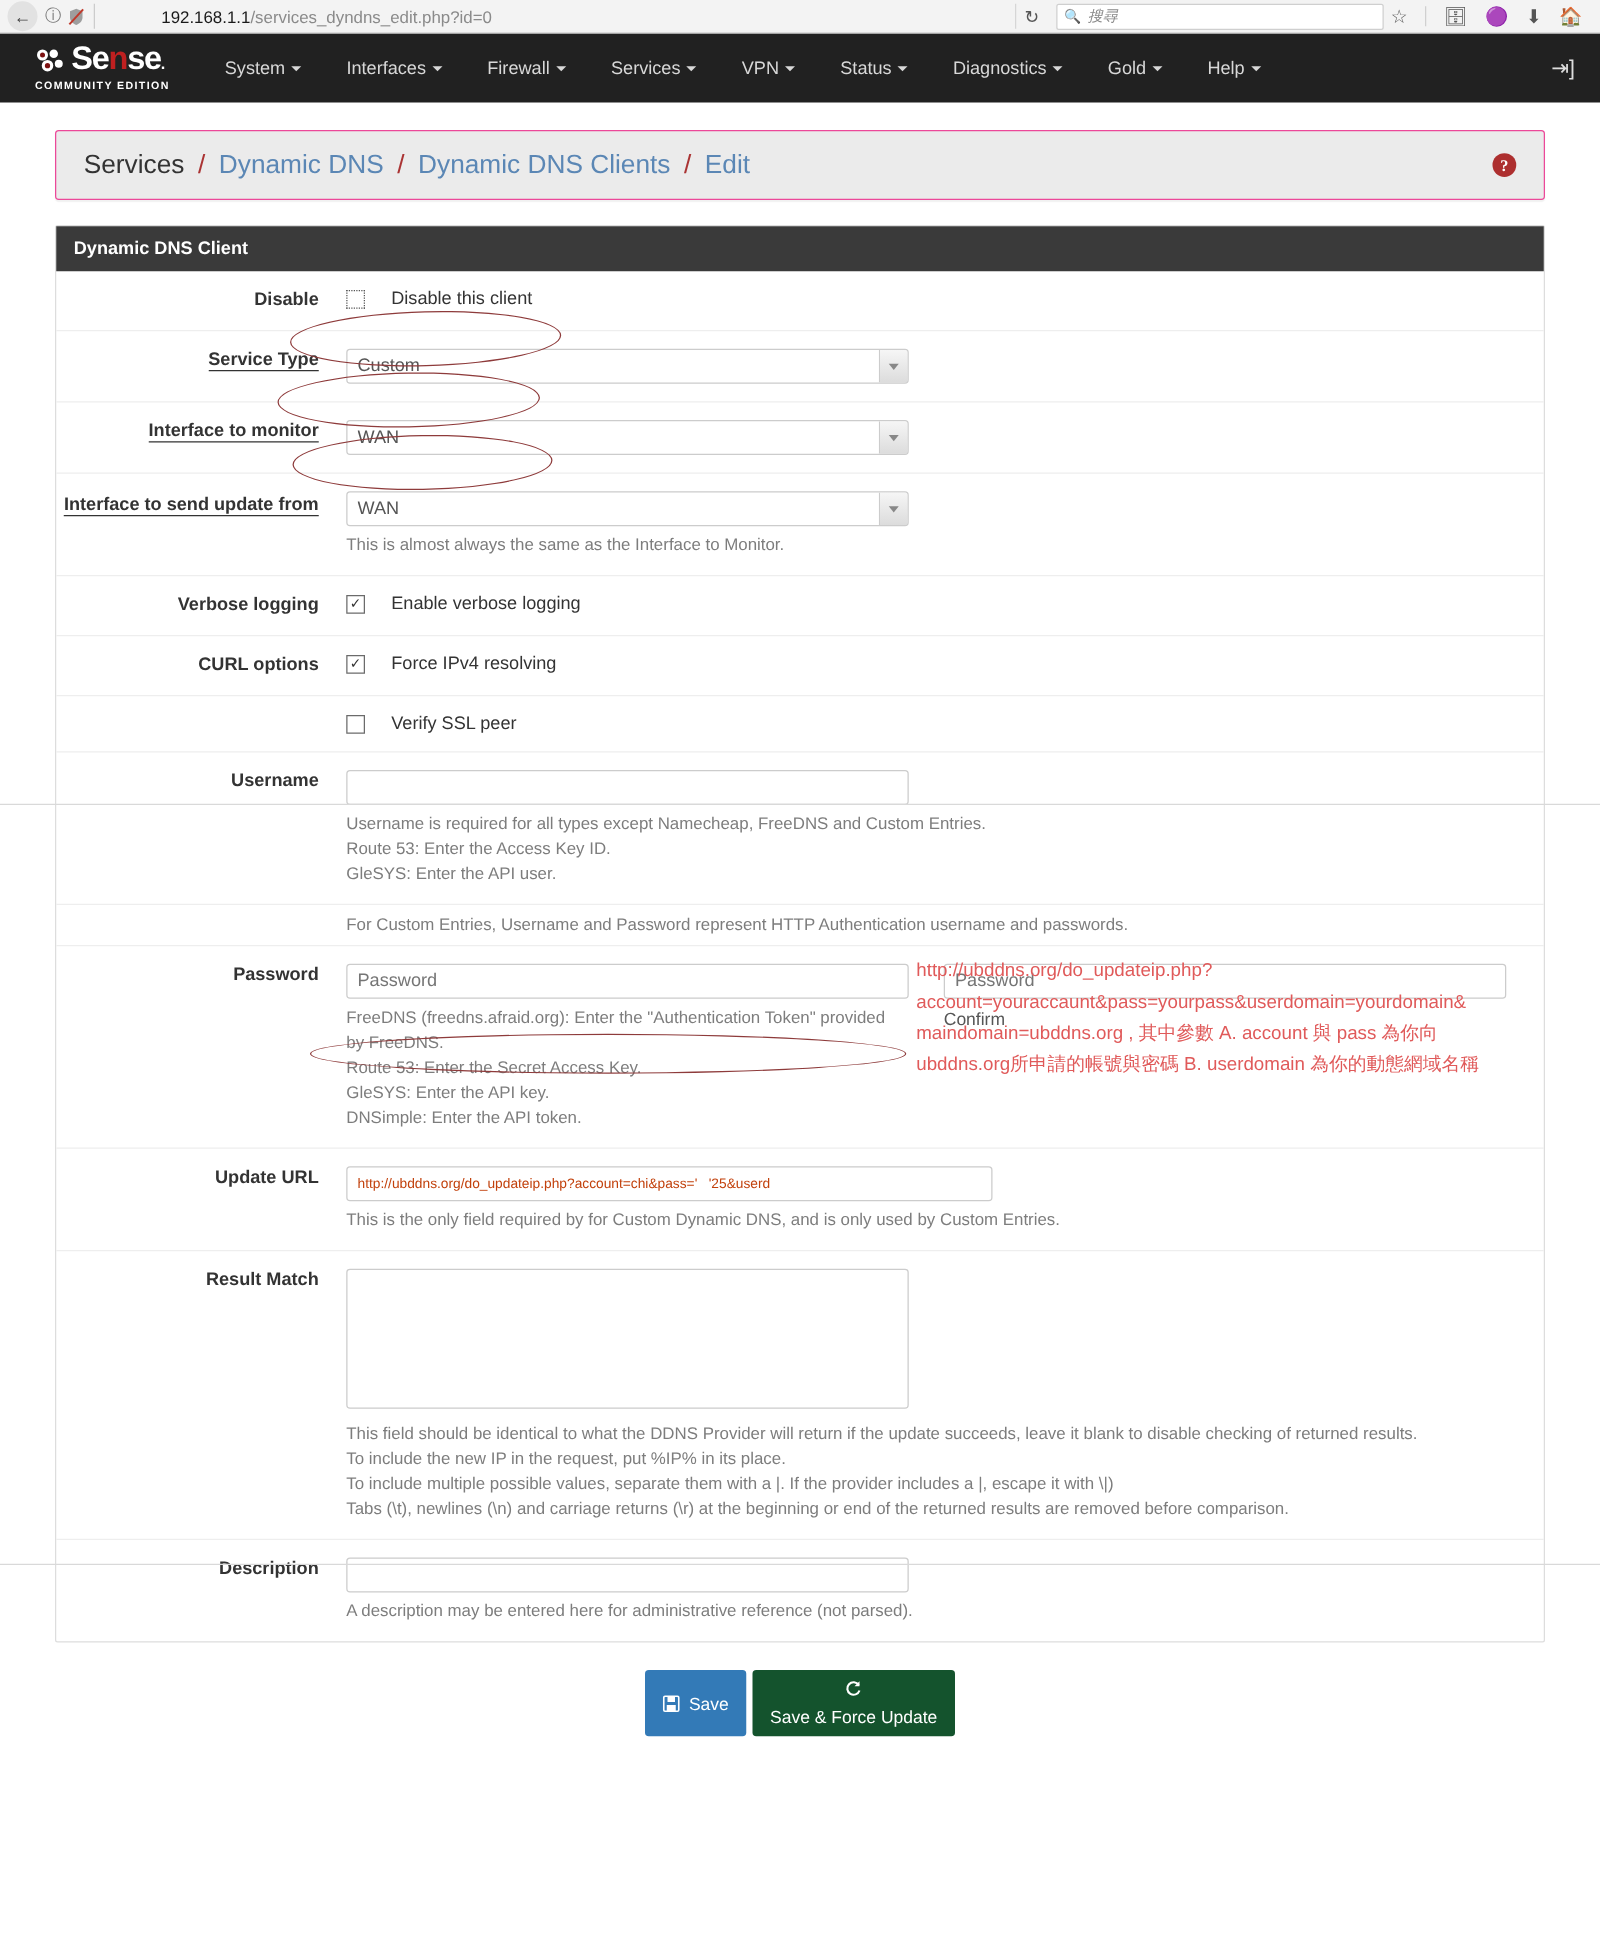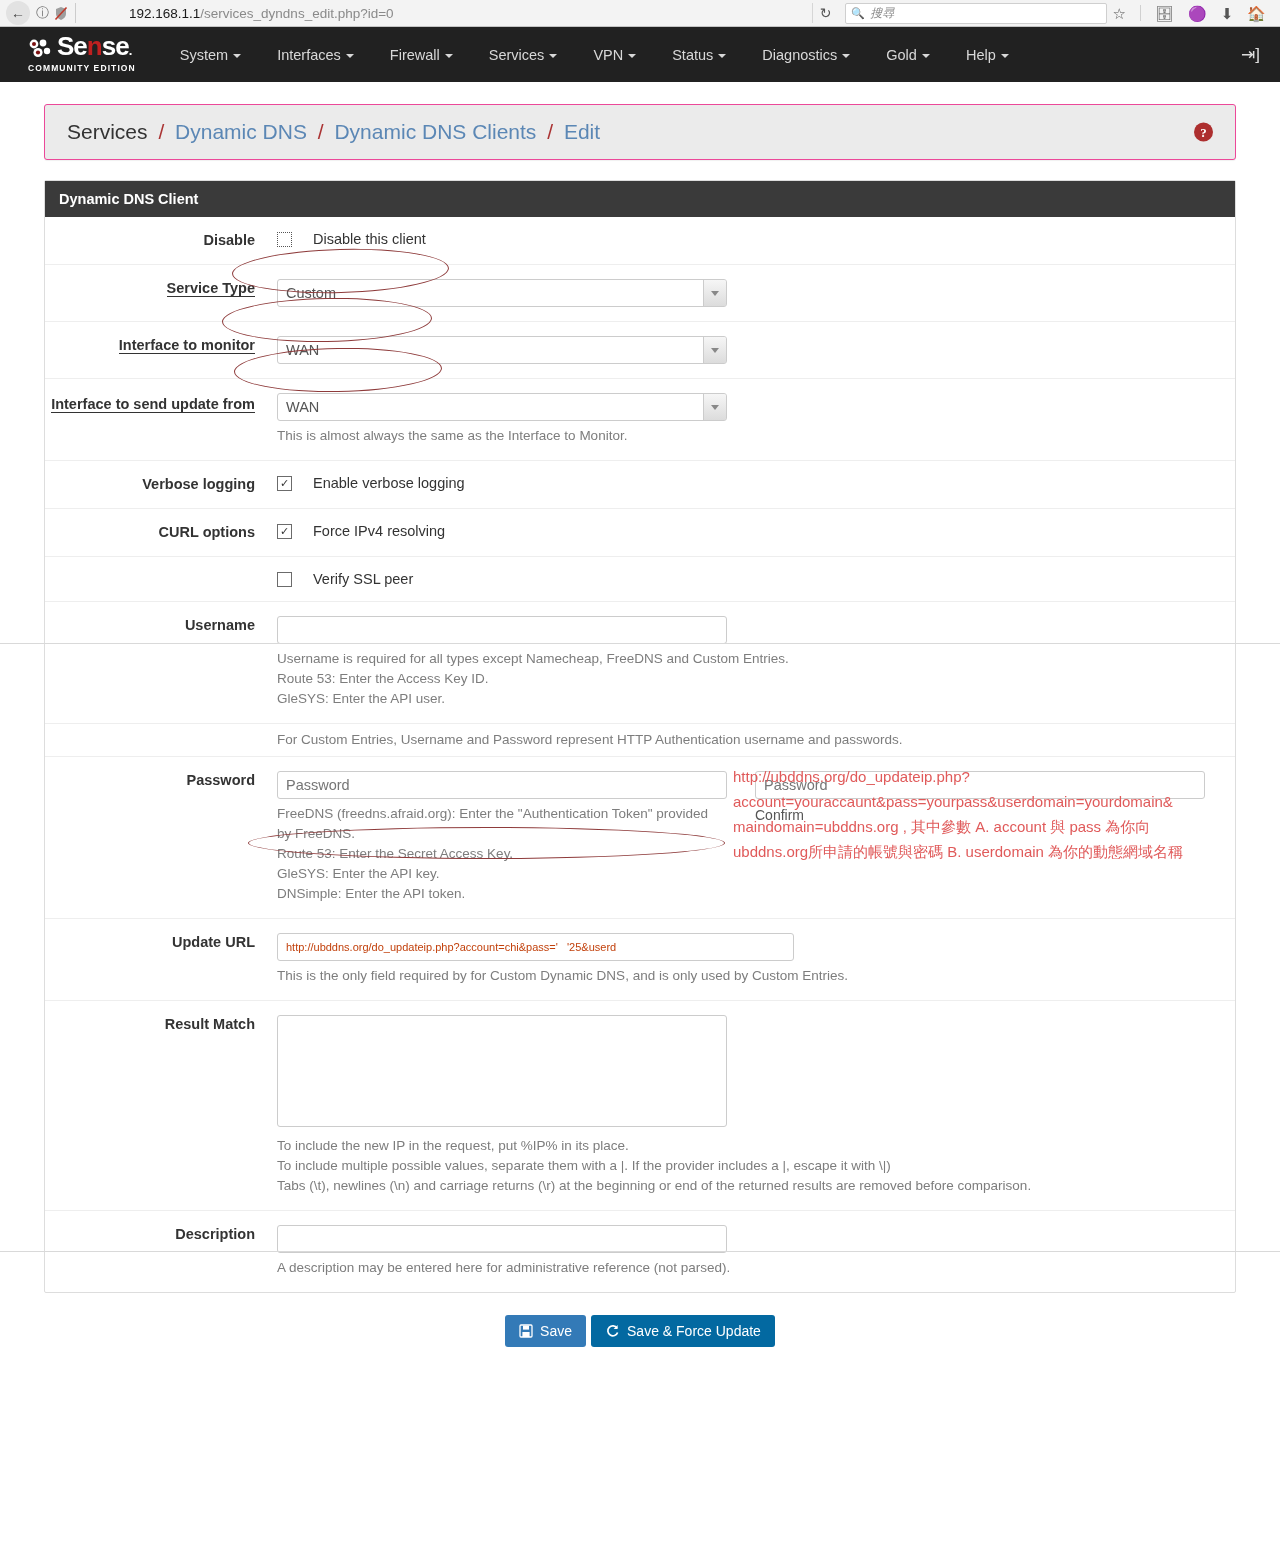--- a/index.html
+++ b/index.html
@@ -166,21 +166,21 @@
   .help-wide { max-width: 900px; }
   .confirm-lbl { font-size: 14px; color: #555; margin-top: 8px; }
 
   .btn-row { display: flex; gap: 5px; justify-content: center; padding: 22px 0 0 0; }
   .btn {
     display: inline-flex; align-items: center; gap: 7px;
     font-size: 14px; color: #fff; border-radius: 3px; padding: 8px 14px;
     border: none;
   }
   .btn-primary { background: #337ab7; }
-  .btn-info { background: #0369a1; }
+  .btn-info { background: #14532d; flex-direction: column; }
   .btn svg { display:block; }
 
   
   .annot {
     position: absolute; pointer-events: none;
   }
   .annot-text {
     position: absolute; color: #e05a5a; font-size: 15px; line-height: 25px;
     font-family: "Liberation Sans", sans-serif; width: 500px;
   }
@@ -399,20 +399,21 @@
         <input class="inp url" type="text" value="http://ubddns.org/do_updateip.php?account=chi&amp;pass='   '25&amp;userd" style="">
         <div class="help">This is the only field required by for Custom Dynamic DNS, and is only used by Custom Entries.</div>
       </div>
     </div>
 
     <div class="frow">
       <div class="flabel">Result Match</div>
       <div class="fbody">
         <textarea class="inp" style=""></textarea>
         <div class="help help-wide">
+          <div>This field should be identical to what the DDNS Provider will return if the update succeeds, leave it blank to disable checking of returned results.</div>
           <div>To include the new IP in the request, put %IP% in its place.</div>
           <div>To include multiple possible values, separate them with a |. If the provider includes a |, escape it with \|)</div>
           <div>Tabs (\t), newlines (\n) and carriage returns (\r) at the beginning or end of the returned results are removed before comparison.</div>
         </div>
       </div>
     </div>
 
     <div class="frow">
       <div class="flabel">Description</div>
       <div class="fbody">

